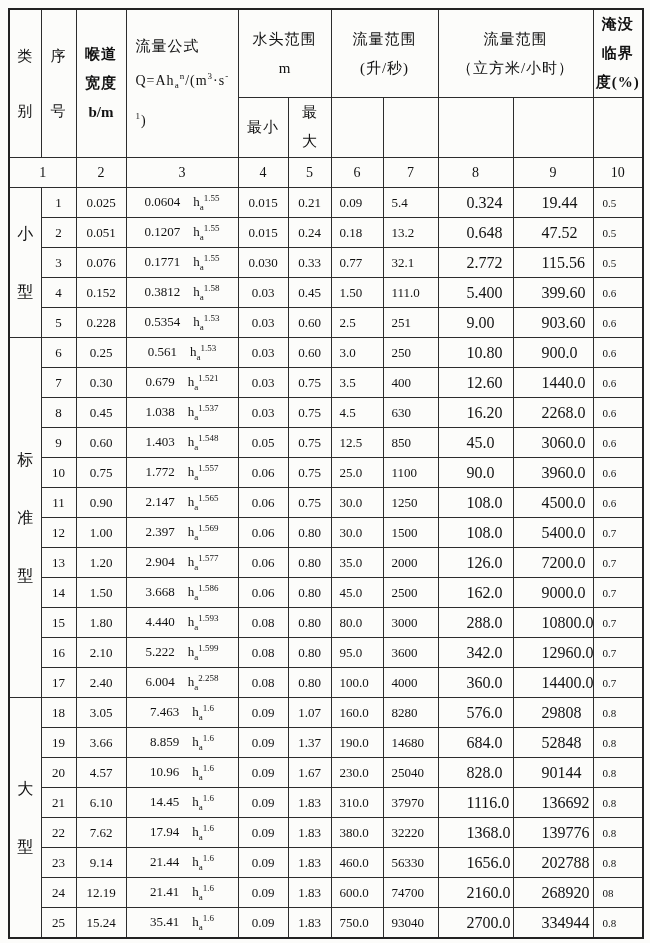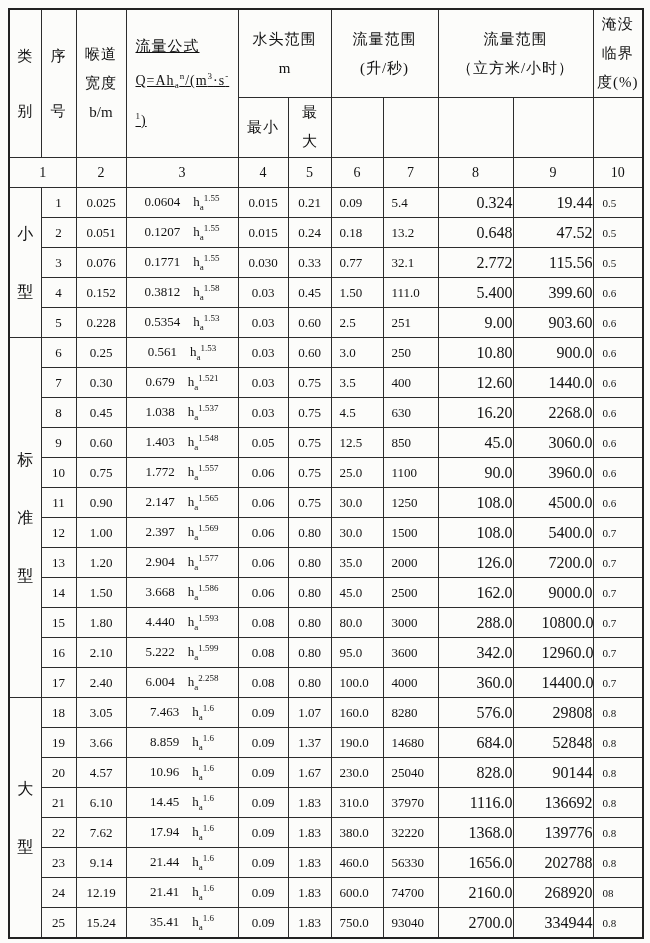--- a/index.html
+++ b/index.html
@@ -25,37 +25,37 @@
     font-size:13px;
     overflow:hidden;
   }
   
   tr.rowA td{height:86px;}
   tr.rowB td{height:59px;font-family:Liberation Mono, monospace;}
   tr.rowC td{height:29px;font-size:14px;}
   td.hd{font-size:15px;letter-spacing:1px;}
   .vstack{display:flex;flex-direction:column;align-items:center;justify-content:center;gap:40px;}
   .vstack span{display:block;line-height:1;}
-  .lines div{line-height:29px;}
-  td.formula-hd{text-align:left;vertical-align:middle;text-decoration:underline;}
+  .lines div{line-height:29px;font-weight:bold;}
+  td.formula-hd{text-align:left;vertical-align:middle;}
   .formula-hd .inner{padding-left:9px;}
   .formula-hd .inner div{line-height:30px;letter-spacing:1px;}
   .formula-hd .expr{font-size:14px;letter-spacing:0;}
   sup{font-size:9px;}
   sub{font-size:9px;}
   .two-line div{line-height:29px;letter-spacing:1px;}
   .wrapv{width:1.15em;margin:0 auto;line-height:29px;letter-spacing:0;}
   
   tr.data td{height:29px;}
   td.cat-cell{vertical-align:middle;}
   .cat-wrap{display:flex;flex-direction:column;align-items:center;justify-content:center;gap:42px;font-size:16px;}
   .cat-wrap span{display:block;line-height:1;}
   td.c-formula .fwrap{display:flex;justify-content:center;align-items:center;gap:13px;}
   td.c-left{text-align:left;padding-left:8px;}
-  td.c-big{text-align:right;padding-left:28px;font-size:16px;}
+  td.c-big{text-align:left;padding-left:28px;font-size:16px;}
   td.c-sub{text-align:left;padding-left:9px;font-size:11px;}
 </style>
 </head>
 <body>
 
 <div class="sheet">
   <table>
     <colgroup>
       <col style="width:32px">
         <col style="width:35px">

